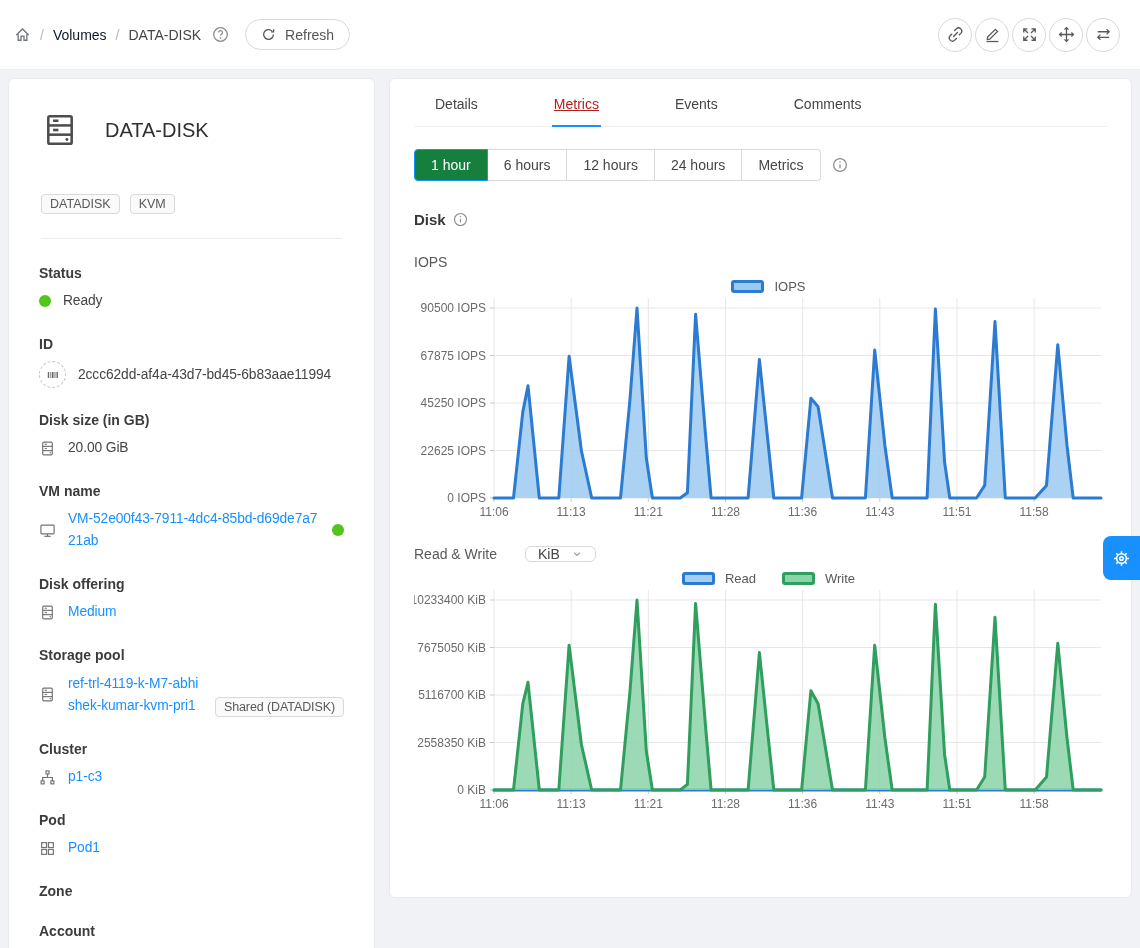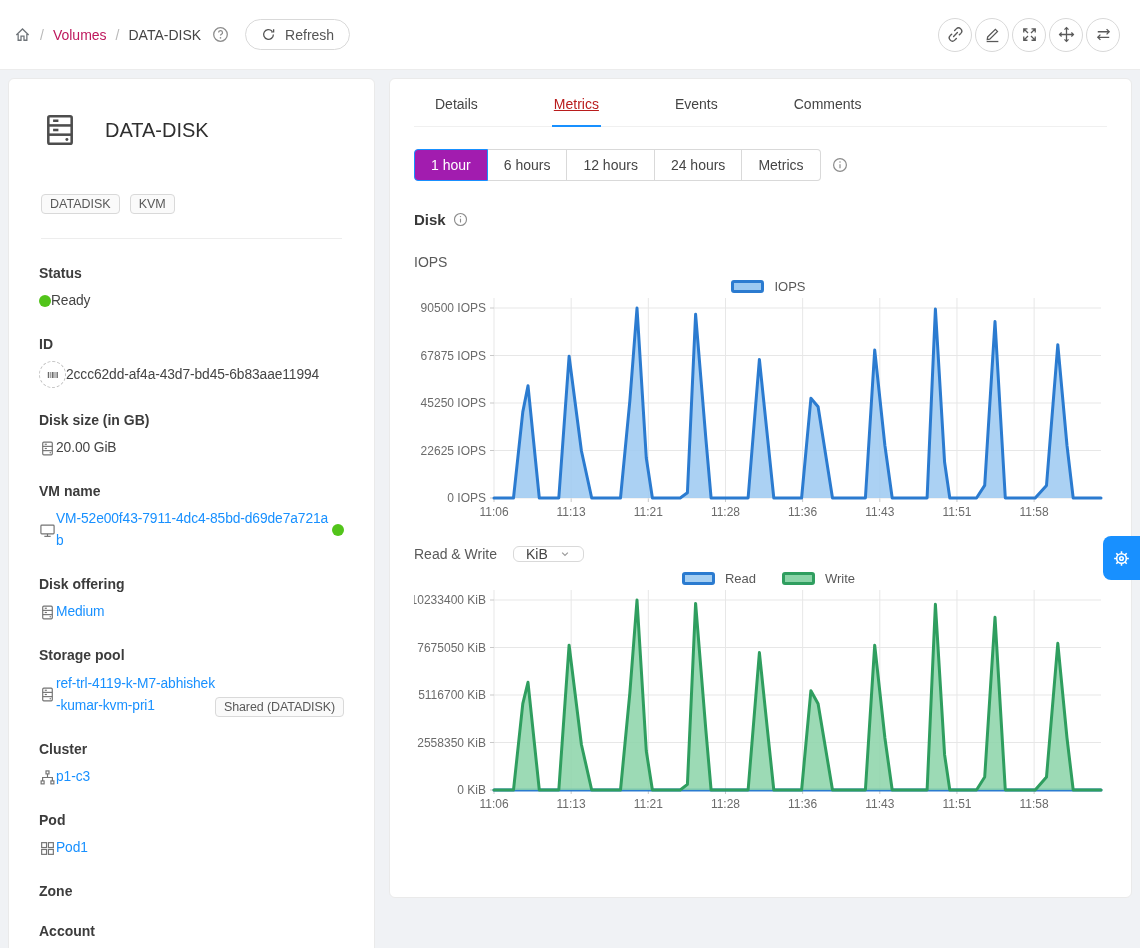--- a/index.html
+++ b/index.html
@@ -12,21 +12,21 @@
   svg { display:block; }
   .ico { display:inline-flex; align-items:center; justify-content:center; flex:none; }
 
   
   .topbar {
     position:absolute; top:0; left:0; right:0; height:70px; background:#fff;
     border-bottom:1px solid #ececec; display:flex; align-items:center; padding:0 14px;
   }
   .crumbs { display:flex; align-items:center; gap:9px; font-size:14px; }
   .crumb-sep { color:#b9b9b9; }
-  .crumb-link { color:#be185d; cursor:pointer; }
+  .crumb-link { color:#0f172a; cursor:pointer; }
   .crumb-current { color:#454545; }
   .help-circ { margin-left:2px; cursor:pointer; }
   .refresh-btn {
     margin-left:16px; display:inline-flex; align-items:center; gap:9px;
     border:1px solid #d9d9d9; border-radius:16px; background:#fff; color:#555;
     height:31px; padding:0 15px; font-size:14px; cursor:pointer;
   }
   .top-actions { margin-left:auto; display:flex; gap:3px; padding-right:6px; }
   .action-btn {
     width:34px; height:34px; border-radius:50%; border:1px solid #d9d9d9;
@@ -43,21 +43,21 @@
   .res-title { font-size:20px; color:#2f2f2f; }
   .tags-row { display:flex; gap:10px; padding:22px 8px 0; }
   .tag, .badge {
     border:1px solid #d9d9d9; background:#fafafa; border-radius:4px;
     padding:2px 8px; font-size:12.5px; color:#595959; white-space:nowrap;margin-top:25px;
   }
   .divider { height:1px; background:#ededed; margin:24px 8px 26px; }
   #fields { padding:0 6px; }
   .field { margin-bottom:24px; }
   .f-label { font-weight:bold; font-size:14px; color:#3c3c3c; margin-bottom:9px; }
-  .f-row { display:flex; align-items:center; font-size:13.8px; color:#454545; letter-spacing:-0.1px; }
+  .f-row { display:flex; align-items:center; gap:12px; font-size:13.8px; color:#454545; letter-spacing:-0.1px; }
   .f-val { word-break:break-all; line-height:1.6; }
   a.f-val { color:#1890ff; text-decoration:none; cursor:pointer; }
   .status-dot { width:12px; height:12px; border-radius:50%; flex:none; }
   .green-dot { width:12px; height:12px; border-radius:50%; background:#52c41a; margin-left:auto; flex:none; }
   .id-icon {
     width:27px; height:27px; border:1px dashed #c3c3c3; border-radius:50%;
     display:flex; align-items:center; justify-content:center; flex:none;
   }
 
   
@@ -67,30 +67,30 @@
   .tab.active::after { content:''; position:absolute; left:0; right:0; bottom:-1px; height:2px; background:#1890ff; }
 
   .time-row { display:flex; align-items:center; margin-top:22px; }
   .seg { display:flex; }
   .seg-btn {
     border:1px solid #d9d9d9; border-left-width:0; background:#fff; color:#454545;
     height:32px; padding:0 16px; font-size:14px; display:flex; align-items:center; cursor:pointer;
   }
   .seg-btn:first-child { border-left-width:1px; border-radius:4px 0 0 4px; }
   .seg-btn:last-child { border-radius:0 4px 4px 0; }
-  .seg-btn.active { background:#a21caf; border-color:#1890ff; color:#fff; }
+  .seg-btn.active { background:#15803d; border-color:#1890ff; color:#fff; }
   .time-info { margin-left:11px; display:flex; }
 
   .sec-title { margin-top:30px; font-size:15px; font-weight:bold; color:#383838; display:flex; align-items:center; gap:7px; }
   .chart-title { margin-top:26px; font-size:14px; color:#595959; }
   .legend { display:flex; justify-content:center; align-items:center; gap:10px; margin-top:6px; font-size:13px; color:#595959; height:20px; }
   .lg-swatch { width:33px; height:13px; border-radius:3px; border:3px solid; margin-left:16px; }
   .chart-svg { width:694px; height:222px; margin-top:2px; }
 
-  .rw-row { display:flex; align-items:center; gap:16px; margin-top:26px; }
+  .rw-row { display:flex; align-items:center; gap:28px; margin-top:26px; }
   .rw-label { font-size:14px; color:#595959; }
   .unit-select {
     display:flex; align-items:center; gap:11px; border:1px solid #d9d9d9; border-radius:6px;
     background:#fff; height:16px; padding:0 12px; font-size:14px; color:#454545; cursor:pointer;
   }
 
   .gear-fab {
     position:absolute; right:0; top:536px; width:37px; height:44px; background:#1890ff;
     border-radius:8px 0 0 8px; display:flex; align-items:center; justify-content:center; cursor:pointer;
   }

